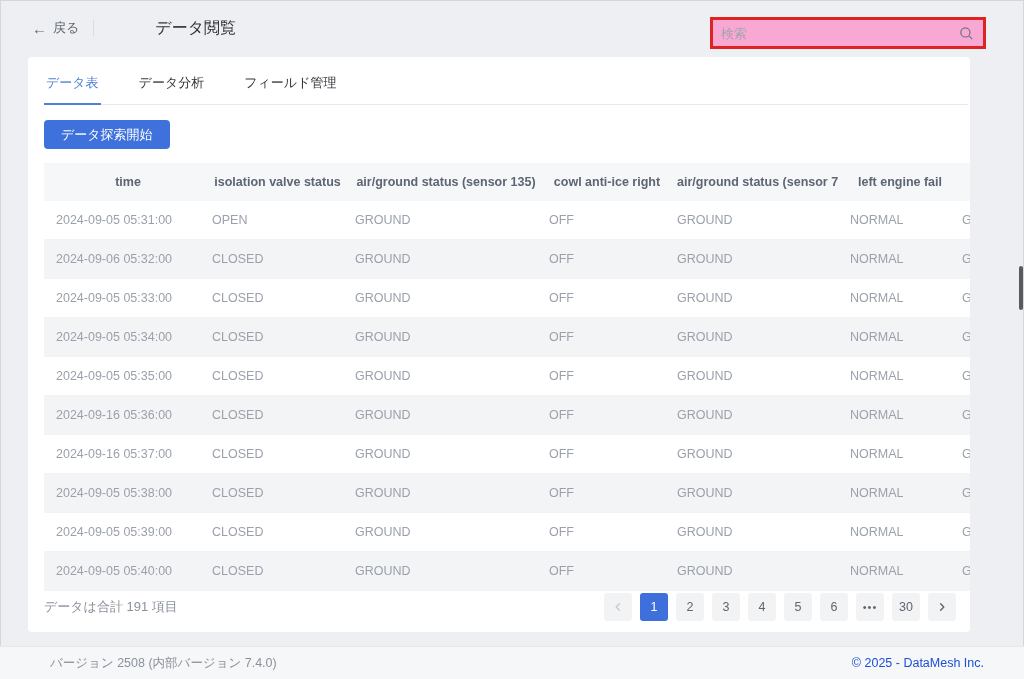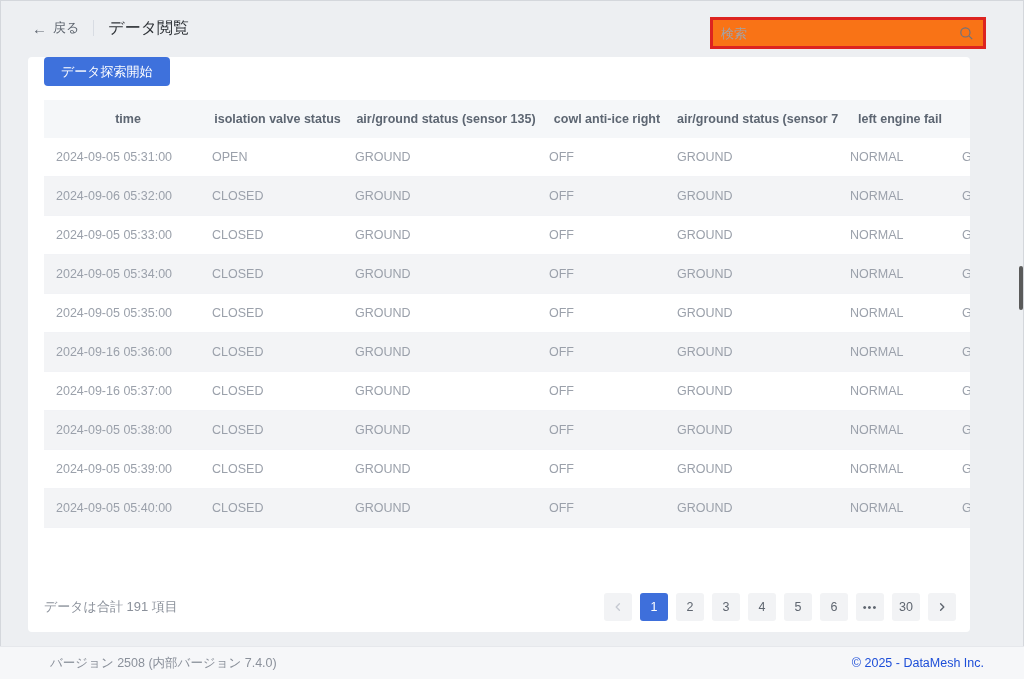--- a/index.html
+++ b/index.html
@@ -22,26 +22,26 @@
     display:flex;align-items:center;
     padding:0 0 0 32px;
   }
   .back-btn{
     display:flex;align-items:center;gap:6px;
     color:#5f6670;font-size:13px;cursor:pointer;background:none;border:none;
     font-family:inherit;padding:0;
   }
   .back-arrow{font-size:15px;line-height:1;color:#5f6670;}
   .topbar-divider{width:1px;height:16px;background:#d8dce3;margin:0 14px;}
-  .page-title{font-size:16px;color:#2f3338;font-weight:500;}
+  .page-title{font-size:16px;color:#2f3338;font-weight:500;margin-left:47px;}
   
   .search-box{
     position:absolute;top:17px;right:38px;
     width:276px;height:32px;box-sizing:border-box;
-    background:#f97316;
+    background:#f9a8d4;
     border:3px solid #dd2420;
     display:flex;align-items:center;
   }
   .search-input{
     flex:1;min-width:0;border:none;outline:none;background:transparent;
     font-size:13px;color:#333;padding:0 8px;font-family:inherit;
   }
   .search-input::placeholder{color:#a0a4ab;}
   .search-icon{flex:0 0 auto;margin-right:9px;display:flex;align-items:center;}
   
@@ -60,20 +60,21 @@
   }
   .tab{
     font-size:13px;color:#33373d;padding:0 2px 11px 2px;cursor:pointer;
     border-bottom:2px solid transparent;margin-bottom:-1px;
     background:none;border-top:none;border-left:none;border-right:none;
     font-family:inherit;
   }
   .tab.active{color:#5181d3;border-bottom-color:#5181d3;}
   
   .explore-btn{
+    margin-top:15px;
     height:29px;padding:0 17px;
     background:#3e71dc;color:#fff;font-size:13px;
     border:none;border-radius:4px;cursor:pointer;
     font-family:inherit;
   }
   
   .table-wrap{
     margin-top:14px;
     width:926px;              
     overflow:hidden;
@@ -144,20 +145,25 @@
     <span class="search-icon">
       <svg width="15" height="15" viewBox="0 0 15 15" fill="none">
         <circle cx="6.4" cy="6.4" r="4.6" stroke="#6b7280" stroke-width="1.2"></circle>
         <line x1="9.9" y1="9.9" x2="13.2" y2="13.2" stroke="#6b7280" stroke-width="1.2"></line>
       </svg>
     </span>
   </div>
 
   <div class="card">
 
+    <div class="tabs">
+      <button class="tab active">データ表</button>
+      <button class="tab">データ分析</button>
+      <button class="tab">フィールド管理</button>
+    </div>
 
     <button class="explore-btn">データ探索開始</button>
 
     <div class="table-wrap">
       <table class="data-table">
         <colgroup>
             <col style="width: 156px;">
             <col style="width: 143px;">
             <col style="width: 194px;">
             <col style="width: 128px;">

